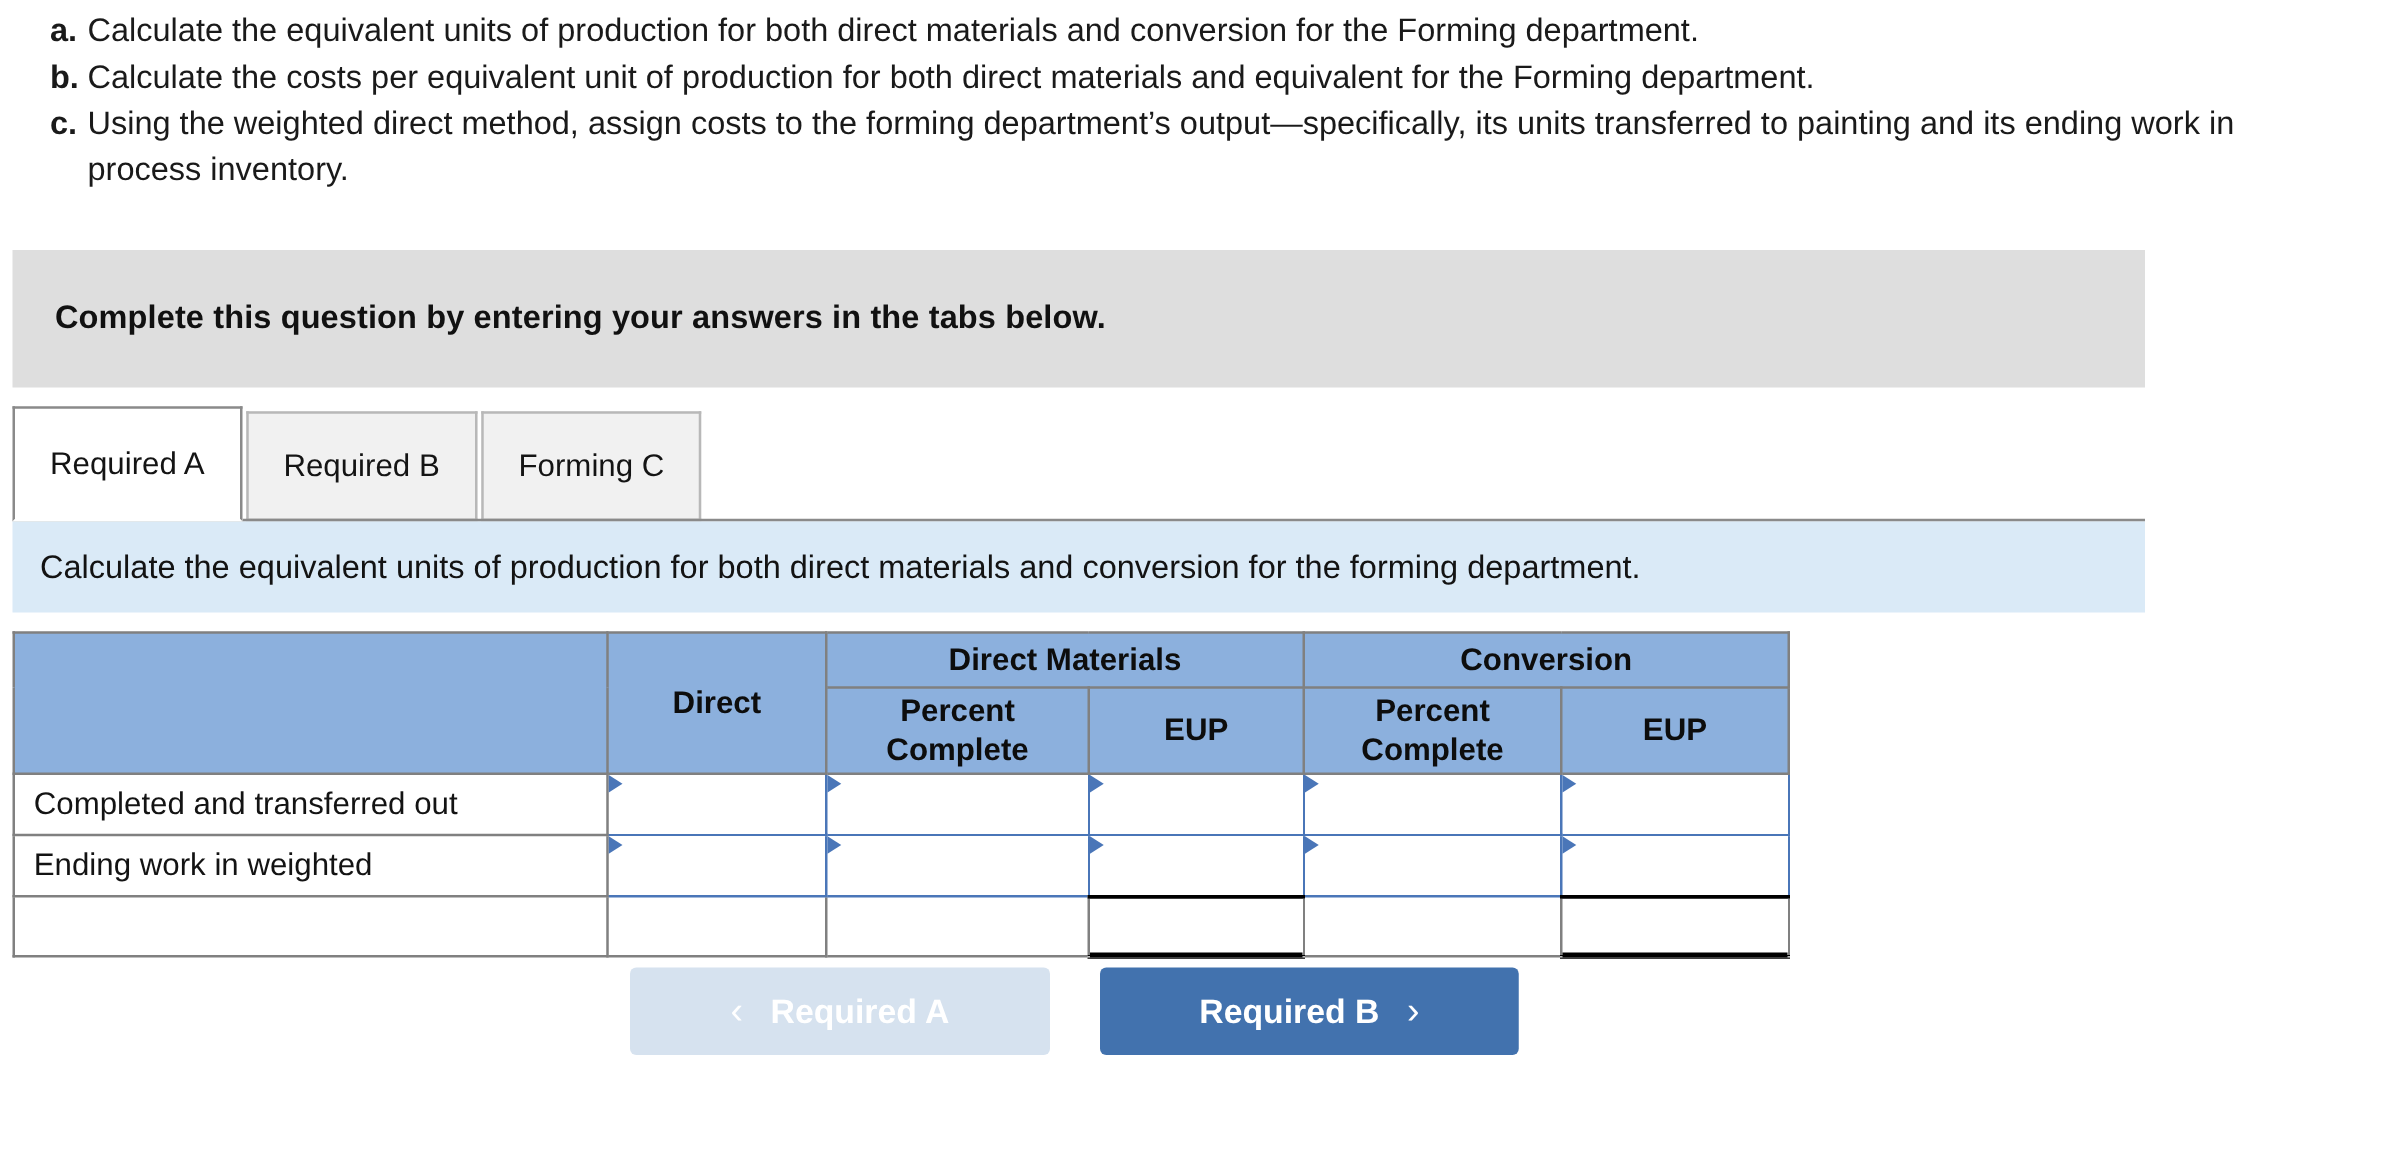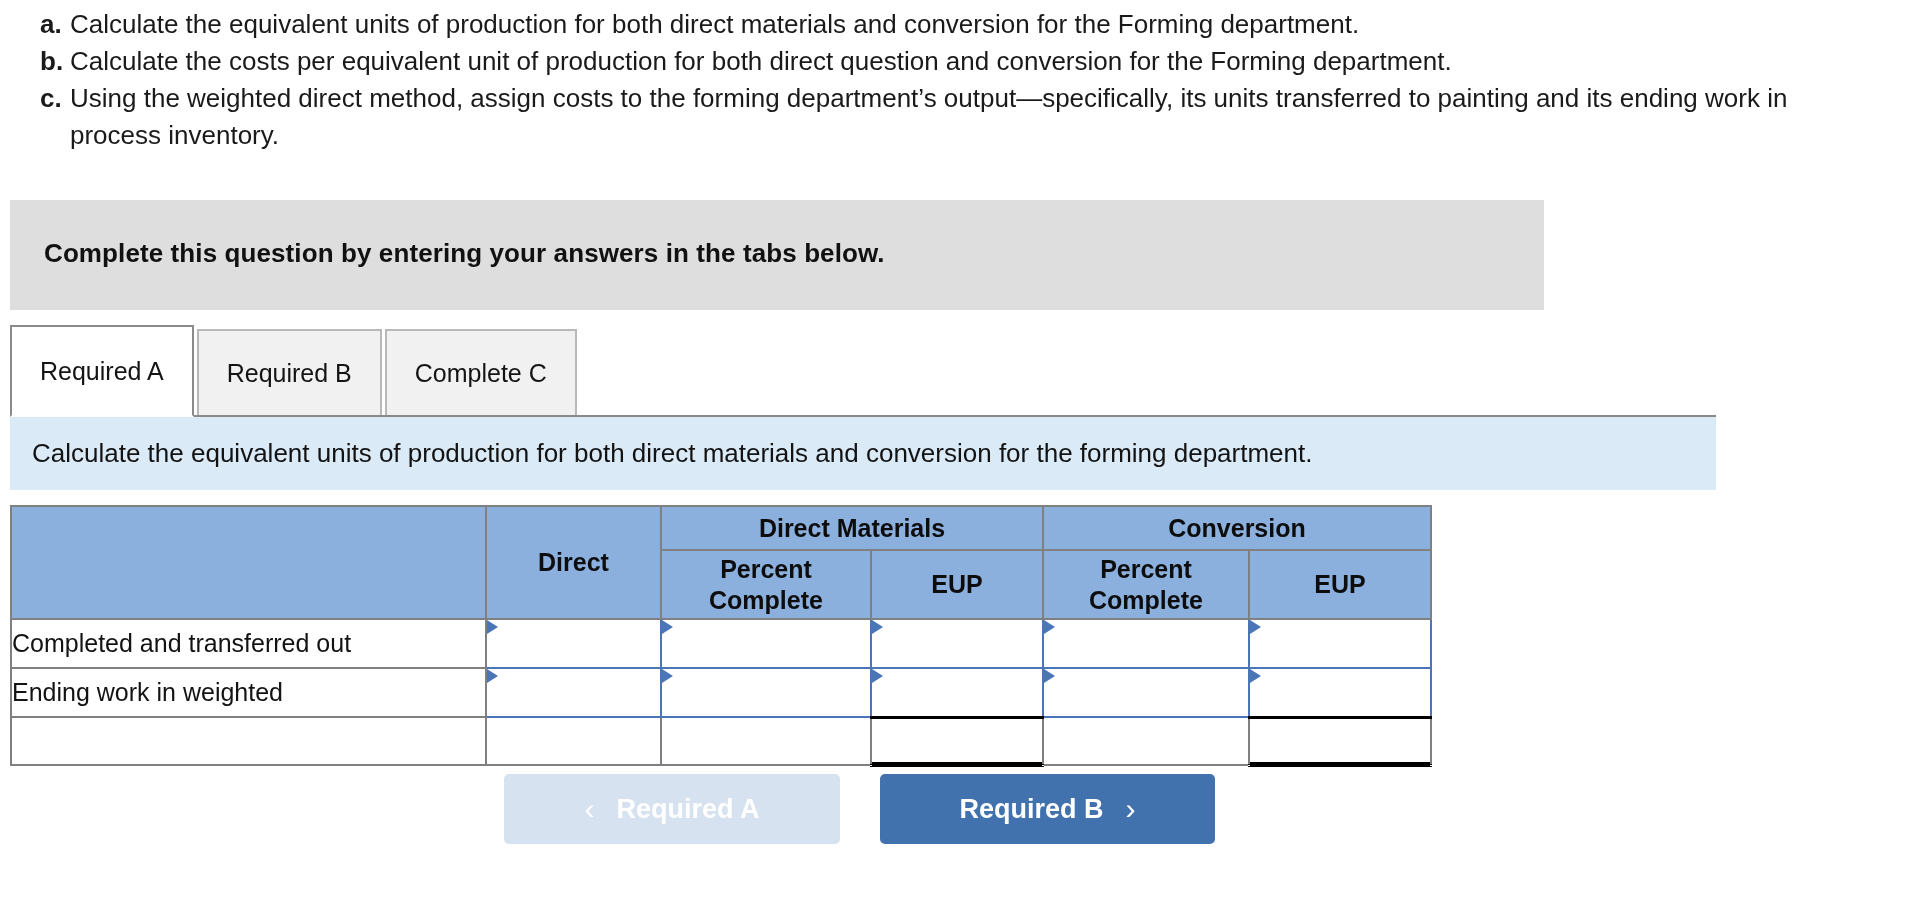--- a/index.html
+++ b/index.html
@@ -39,21 +39,21 @@
   .q-text {
     flex: 1 1 auto;
     max-width: 1790px;
   }
 
   
   .gray-banner {
     position: absolute;
     left: 10px;
     top: 200px;
-    width: 1534px;
+    width: 1706px;
     height: 110px;
     background: #dedede;
     box-sizing: border-box;
   }
   .gray-banner-text {
     position: absolute;
     left: 34px;
     top: 38px;
     font-size: 26px;
     font-weight: bold;
@@ -153,21 +153,21 @@
   .col-pct1    { width: 210px; }
   .col-eup1    { width: 172px; }
   .col-pct2    { width: 206px; }
   .col-eup2    { width: 182px; }
 
   .hdr-blank  { height: 113px; }
   .hdr-units  { height: 113px; vertical-align: middle; }
   .hdr-group  { height: 44px; vertical-align: middle; }
   .hdr-sub    { height: 69px; vertical-align: middle; }
 
-  .body-row td { height: 49px; vertical-align: middle; background: #ffffff; }
+  .body-row td { height: 49px; vertical-align: middle; background: #ffffff; padding-left: 15px; }
   .row-label {
     text-align: left;
     font-size: 25px;
     color: #131313;
     padding-left: 12px;
   }
 
   
   .cell-input {
     position: relative;
@@ -260,42 +260,42 @@
 </head>
 <body>
 
 <div class="question-list">
   <div class="q-item">
     <span class="q-letter">a.</span>
     <span class="q-text">Calculate the equivalent units of production for both direct materials and conversion for the Forming department.</span>
   </div>
   <div class="q-item">
     <span class="q-letter">b.</span>
-    <span class="q-text">Calculate the costs per equivalent unit of production for both direct question and conversion for the Forming department.</span>
+    <span class="q-text">Calculate the costs per equivalent unit of production for both direct materials and equivalent for the Forming department.</span>
   </div>
   <div class="q-item">
     <span class="q-letter">c.</span>
     <span class="q-text">Using the weighted direct method, assign costs to the forming department’s output—specifically, its units transferred to painting and its ending work in process inventory.</span>
   </div>
 </div>
 
 <div class="gray-banner">
   <div class="gray-banner-text">Complete this question by entering your answers in the tabs below.</div>
 </div>
 
 <div class="tab-underline"></div>
 <div class="tab-strip">
   <div class="tab active">
     <span>Required A</span>
   </div>
   <div class="tab">
     <span>Required B</span>
   </div>
   <div class="tab">
-    <span>Complete C</span>
+    <span>Forming C</span>
   </div>
 </div>
 
 <div class="blue-strip">
   <div class="blue-strip-text">Calculate the equivalent units of production for both direct materials and conversion for the forming department.</div>
 </div>
 
 <table class="eup-table">
   <colgroup>
     <col class="col-label">

